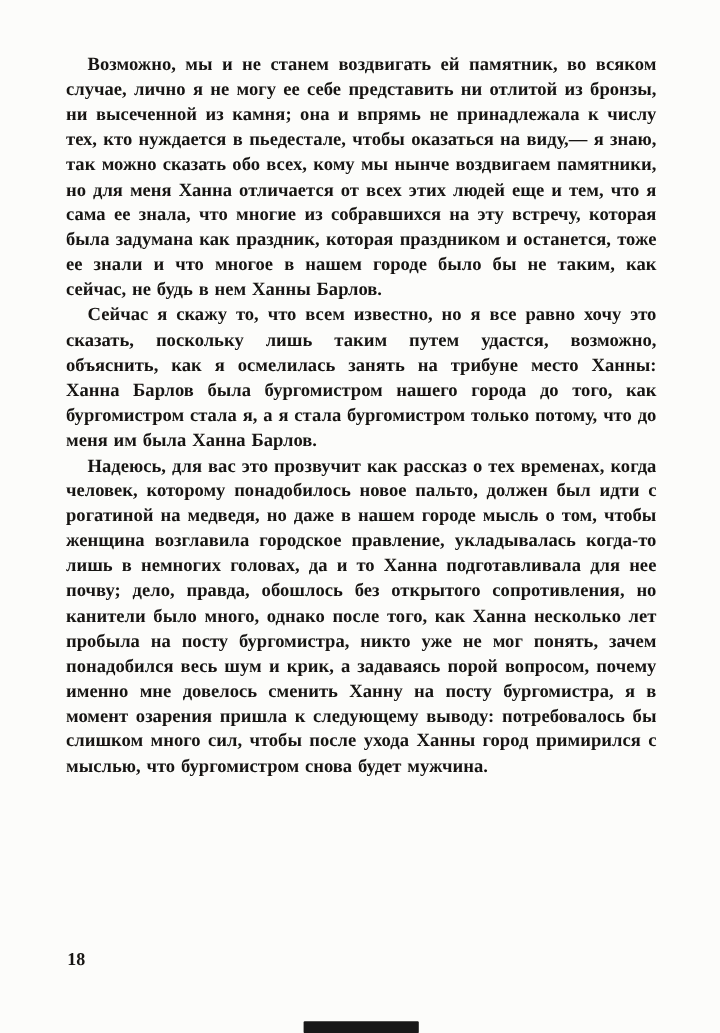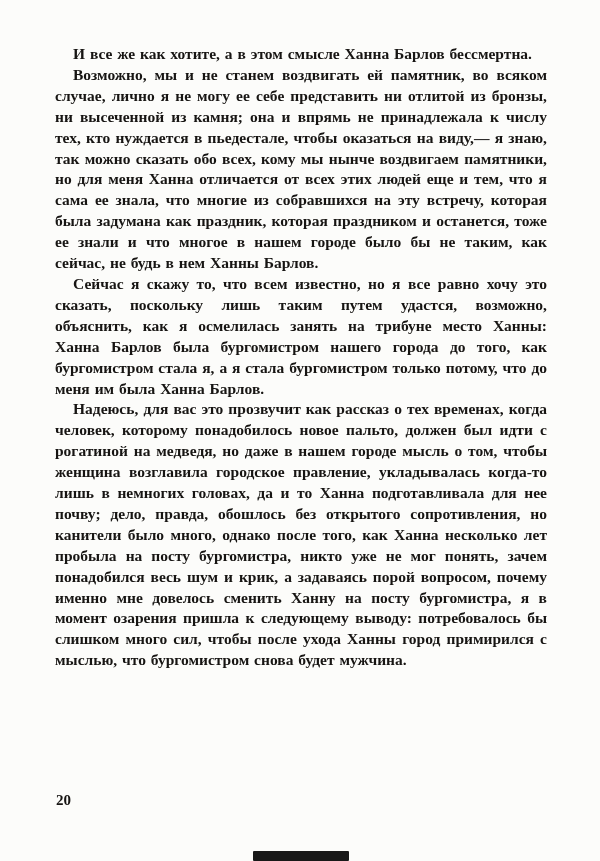--- a/index.html
+++ b/index.html
@@ -56,23 +56,22 @@
     background: #181818;
     border-radius: 1px;
   }
 </style>
 </head>
 <body>
 
 <div class="scan-page">
 
   <div class="text-block">
-    <p>И все же как хотите, а в этом смысле Ханна Барлов бессмертна.</p>
     <p>Возможно, мы и не станем воздвигать ей памятник, во всяком случае, лично я не могу ее себе представить ни отлитой из бронзы, ни высеченной из камня; она и впрямь не принадлежала к числу тех, кто нуждается в пьедестале, чтобы оказаться на виду,— я знаю, так можно сказать обо всех, кому мы нынче воздвигаем памятники, но для меня Ханна отличается от всех этих людей еще и тем, что я сама ее знала, что многие из собравшихся на эту встречу, которая была задумана как праздник, которая праздником и останется, тоже ее знали и что многое в нашем городе было бы не таким, как сейчас, не будь в нем Ханны Барлов.</p>
     <p>Сейчас я скажу то, что всем известно, но я все равно хочу это сказать, поскольку лишь таким путем удастся, возможно, объяснить, как я осмелилась занять на трибуне место Ханны: Ханна Барлов была бургомистром нашего города до того, как бургомистром стала я, а я стала бургомистром только потому, что до меня им была Ханна Барлов.</p>
     <p>Надеюсь, для вас это прозвучит как рассказ о тех временах, когда человек, которому понадобилось новое пальто, должен был идти с рогатиной на медведя, но даже в нашем городе мысль о том, чтобы женщина возглавила городское правление, укладывалась когда-то лишь в немногих головах, да и то Ханна подготавливала для нее почву; дело, правда, обошлось без открытого сопротивления, но канители было много, однако после того, как Ханна несколько лет пробыла на посту бургомистра, никто уже не мог понять, зачем понадобился весь шум и крик, а задаваясь порой вопросом, почему именно мне довелось сменить Ханну на посту бургомистра, я в момент озарения пришла к следующему выводу: потребовалось бы слишком много сил, чтобы после ухода Ханны город примирился с мыслью, что бургомистром снова будет мужчина.</p>
   </div>
 
-  <div class="page-number">20</div>
+  <div class="page-number">18</div>
 
   <div class="scan-artifact-bar"></div>
 
 </div>
 
 </body></html>

